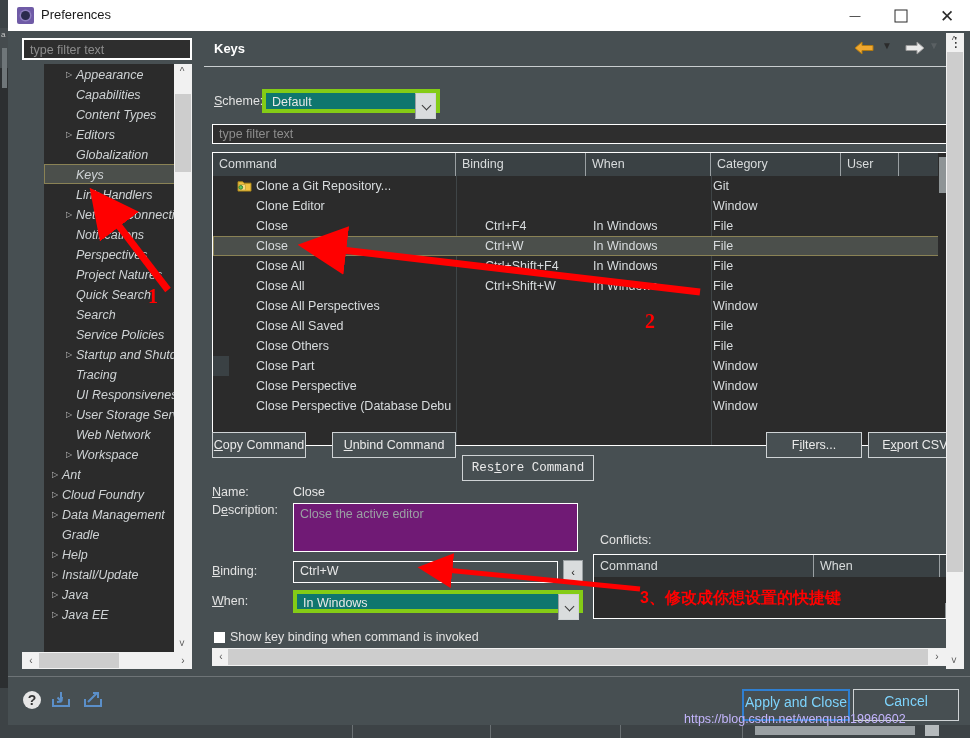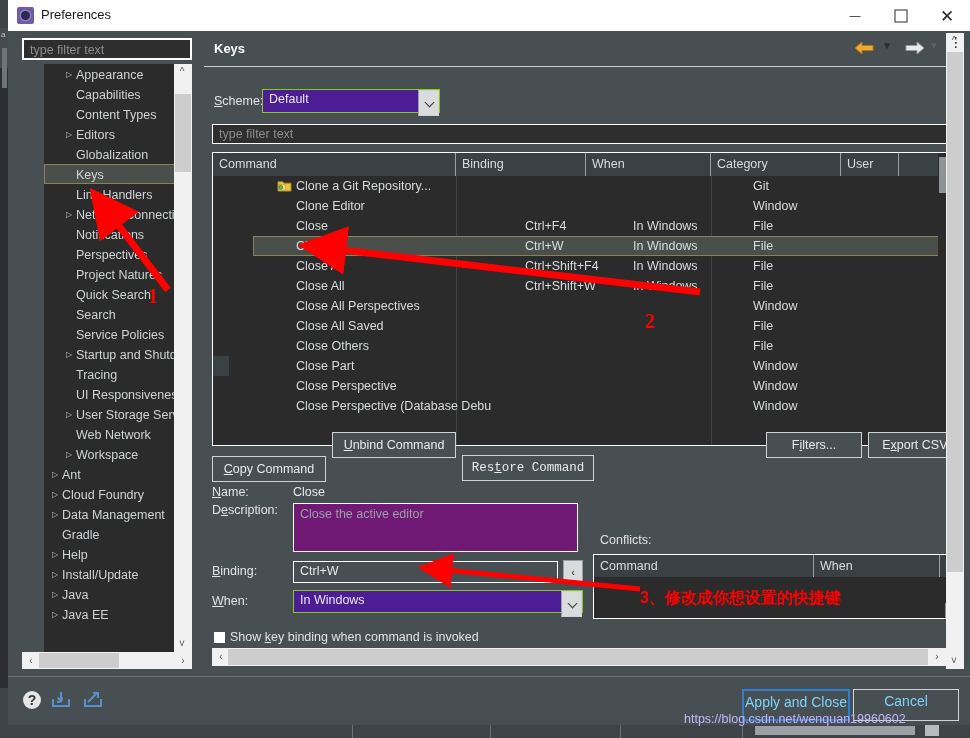--- a/index.html
+++ b/index.html
@@ -51,78 +51,78 @@
      background:#2e2e2e;border:2px solid #ffffff;box-sizing:border-box;}
   .filterbox span{position:absolute;left:6px;top:3px;color:#8d8d8d;font-size:12.5px;}
 
   .tree{position:absolute;left:36px;top:64px;width:148px;height:588px;background:#2b2b2b;
      overflow:hidden;}
   .tree-row{position:relative;height:20px;line-height:20px;white-space:nowrap;
      color:#cfd3d5;padding-left:4px;font-size:12.5px;}
   .tree-row.sel{background:#4b4f4b;box-shadow:inset 0 0 0 1px #8a8255;}
   .tree-row .arw{display:inline-block;width:14px;color:#bfbfbf;font-size:8px;
      vertical-align:middle;text-align:center;}
-  .tree-row .lbl{display:inline-block;vertical-align:middle;}
+  .tree-row .lbl{display:inline-block;vertical-align:middle;font-style:italic;}
   .tree-row.d1{padding-left:4px;}
   .tree-row.d2{padding-left:18px;}
 
   .tree-vscroll{position:absolute;left:166px;top:64px;width:18px;height:588px;background:#f1f1f1;}
   .tree-vthumb{position:absolute;left:167px;top:94px;width:16px;height:78px;background:#cdcdcd;}
   .sb-arrow{position:absolute;width:16px;height:16px;line-height:16px;text-align:center;
      color:#555;font-size:10px;}
   .tree-hscroll{position:absolute;left:14px;top:652px;width:170px;height:17px;background:#f1f1f1;}
   .tree-hthumb{position:absolute;left:31px;top:653px;width:80px;height:15px;background:#cdcdcd;}
 
   
   .rp{position:absolute;left:196px;top:33px;width:754px;height:636px;background:#474f52;}
   .rp-title{position:absolute;left:10px;top:8px;font-size:13px;font-weight:bold;color:#ffffff;}
   .rp-sep{position:absolute;left:0;top:33px;width:754px;height:1px;background:#c9cdcf;}
 
   .scheme-lbl{position:absolute;left:10px;top:61px;font-size:12.5px;color:#e2e2e2;}
   .scheme-lbl u{text-decoration:underline;}
-  .combo{position:absolute;border:1px solid #84cc16;box-sizing:border-box;background:#4c1d95;text-align:center;}
+  .combo{position:absolute;border:4px solid #84cc16;box-sizing:border-box;background:#0f766e;text-align:center;}
   .combo .val{position:absolute;left:6px;top:2px;color:#e8e8e8;font-size:12.5px;}
   .combo .btn{position:absolute;right:0;top:0;width:21px;bottom:0;background:#d9dcdd;
      border-left:1px solid #9aa0a3;}
   .combo .btn:after{content:"";position:absolute;left:7px;top:8px;width:6px;height:6px;
      border-right:1.5px solid #3a3a3a;border-bottom:1.5px solid #3a3a3a;transform:rotate(45deg);}
   #scheme-combo{left:58px;top:56px;width:178px;height:24px;}
 
   .tfilter{position:absolute;left:8px;top:91px;width:740px;height:20px;background:#2e2e2e;
      border:1px solid #ffffff;box-sizing:border-box;}
   .tfilter span{position:absolute;left:6px;top:2px;color:#8d8d8d;font-size:12.5px;}
 
   
   .tbl{position:absolute;left:8px;top:119px;width:740px;height:294px;
      border:1px solid #ffffff;box-sizing:border-box;background:#2b2b2b;overflow:hidden;}
   .thead{position:absolute;left:0;top:0;width:100%;height:23px;background:#3a4144;}
   .th{position:absolute;top:0;height:23px;line-height:23px;color:#d9dcdd;font-size:12.5px;
      border-right:1px solid #9aa0a3;box-sizing:border-box;padding-left:6px;}
-  .tbody{position:absolute;left:0;top:23px;right:0;bottom:0;overflow:hidden;padding-left:40px;}
+  .tbody{position:absolute;left:0;top:23px;right:0;bottom:0;overflow:hidden;}
   .trow{position:relative;height:20px;line-height:20px;font-size:12.5px;color:#d8dcde;}
   .trow.sel{background:#4b4f4b;box-shadow:inset 0 0 0 1px #8a8255;}
   .cell{position:absolute;top:0;height:20px;white-space:nowrap;overflow:hidden;}
   .c-cmd{left:6px;width:236px;}
   .c-cmd.ind{left:43px;width:200px;}
   .c-bind{left:272px;width:90px;}
   .c-when{left:380px;width:120px;}
   .c-cat{left:500px;width:95px;}
   .c-user{left:630px;width:60px;}
   .git-ico{position:absolute;left:24px;top:3px;width:15px;height:13px;}
   .tbl-colsep{position:absolute;top:23px;width:1px;bottom:0;background:#3f4547;}
   .tbl-vscroll{position:absolute;right:0;top:0;width:13px;bottom:0;background:#2b2b2b;}
   .tbl-vthumb{position:absolute;right:1px;top:4px;width:11px;height:36px;background:#8e9496;}
   .tbl-left-art{position:absolute;left:0;top:203px;width:16px;height:20px;background:#3a4144;}
 
   
   .btn{position:absolute;border:1px solid #cfd3d5;box-sizing:border-box;background:#474f52;
      color:#eaeaea;font-size:12.5px;text-align:center;line-height:24px;height:26px;cursor:default;
      font-family:"Liberation Sans","DejaVu Sans",sans-serif;}
   .btn u{text-decoration:underline;}
-  #btn-copy{left:204px;top:456px;width:114px;}
+  #btn-copy{left:204px;top:432px;width:94px;}
   #btn-unbind{left:324px;top:432px;width:124px;}
   #btn-restore{left:454px;top:455px;width:132px;font-family:Liberation Mono, monospace;}
   #btn-filters{left:758px;top:432px;width:96px;}
   #btn-export{left:860px;top:432px;width:96px;}
 
   
   .lab{position:absolute;color:#e2e2e2;font-size:12.5px;}
   .lab u{text-decoration:underline;}
   #lab-name{left:204px;top:485px;}
   #val-name{left:285px;top:485px;color:#e8e8e8;}

